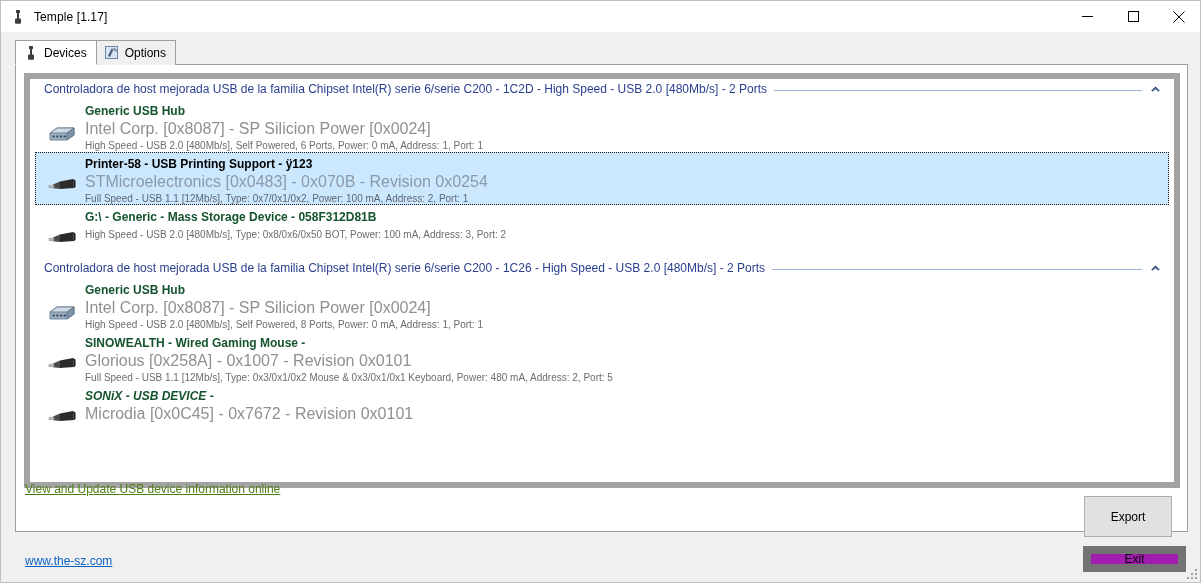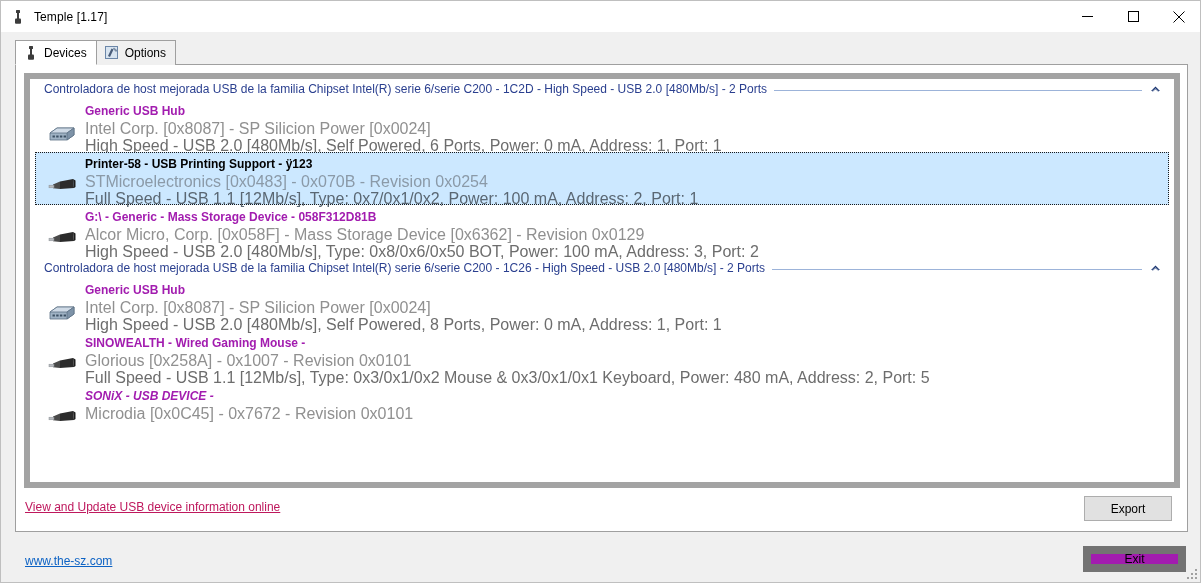--- a/index.html
+++ b/index.html
@@ -175,67 +175,67 @@
     margin-right: 8px;
     position: relative;
   }
   .dev-lines {
     flex: 1 1 auto;
     padding-top: 1px;
     min-width: 0;
   }
   .dev-l1 {
     font-size: 12px;
-    color: #a21caf;
+    color: #14532d;
     font-weight: bold;
     line-height: 17px;
     white-space: nowrap;
   }
   .dev-l2 {
     font-size: 16px;
     color: #909090;
     line-height: 17px;
     white-space: nowrap;
   }
   .dev-l3 {
-    font-size: 16px;
+    font-size: 10px;
     color: #6d6d6d;
     line-height: 17px;
     white-space: nowrap;
   }
   .device.selected .dev-l1 { color: #000; }
   .device.selected .dev-l2 { color: #8b9aa8; }
   .device.selected .dev-l3 { color: #5a6773; }
 
   
   .page-link {
     position: absolute;
-    left: 9px; top: 435px;
-    font-size: 12px;
-    color: #be185d;
+    left: 9px; top: 417px;
+    font-size: 12px;
+    color: #4d7c0f;
     text-decoration: underline;
     white-space: nowrap;
   }
 
   
   .btn {
     font-family: "Liberation Sans", sans-serif;
     font-size: 12px;
     color: #000;
     background: #e1e1e1;
     border: 1px solid #adadad;
     display: flex;
     align-items: center;
     justify-content: center;
     text-align: center;
   }
   .btn-export {
     position: absolute;
     right: 15px; top: 431px;
-    width: 88px; height: 25px;
+    width: 88px; height: 41px;
   }
 
   
   .btn-exit {
     position: absolute;
     right: 14px; bottom: 10px;
     width: 103px; height: 26px;
     border: 8px solid #737373;
     background: #a21caf;
   }
@@ -376,21 +376,20 @@
           <span class="dev-icon">
             <svg width="30" height="30" viewBox="0 0 30 30">
               <path d="M13 12.5 L26 10 L27 19 L13 20 Z" fill="#2b2b2b"></path>
               <path d="M6 15.5 L13 12.5 L13 20 L6 19.2 Z" fill="#4a4a4a"></path>
               <rect x="2" y="16.2" width="5" height="2.6" fill="#b9bcc0" stroke="#8b8f94" stroke-width="0.5"></rect>
               <path d="M26 10 L28.5 11.5 L28.5 18 L27 19 Z" fill="#1c1c1c"></path>
             </svg>
           </span>
           <span class="dev-lines">
             <span class="dev-l1" style="display: block;">G:\ - Generic - Mass Storage Device - 058F312D81B</span>
-            <span class="dev-l2" style="display: block;">Alcor Micro, Corp. [0x058F] - Mass Storage Device [0x6362] - Revision 0x0129</span>
             <span class="dev-l3" style="display: block;">High Speed - USB 2.0 [480Mb/s], Type: 0x8/0x6/0x50 BOT, Power: 100 mA, Address: 3, Port: 2</span>
           </span>
         </div>
       </div>
 
       <div class="group">
         <div class="group-header">
           <span class="group-title">Controladora de host mejorada USB de la familia Chipset Intel(R) serie 6/serie C200 - 1C26 - High Speed - USB 2.0 [480Mb/s] - 2 Ports</span>
           <span class="group-rule"></span>
           <span class="group-chevron">

